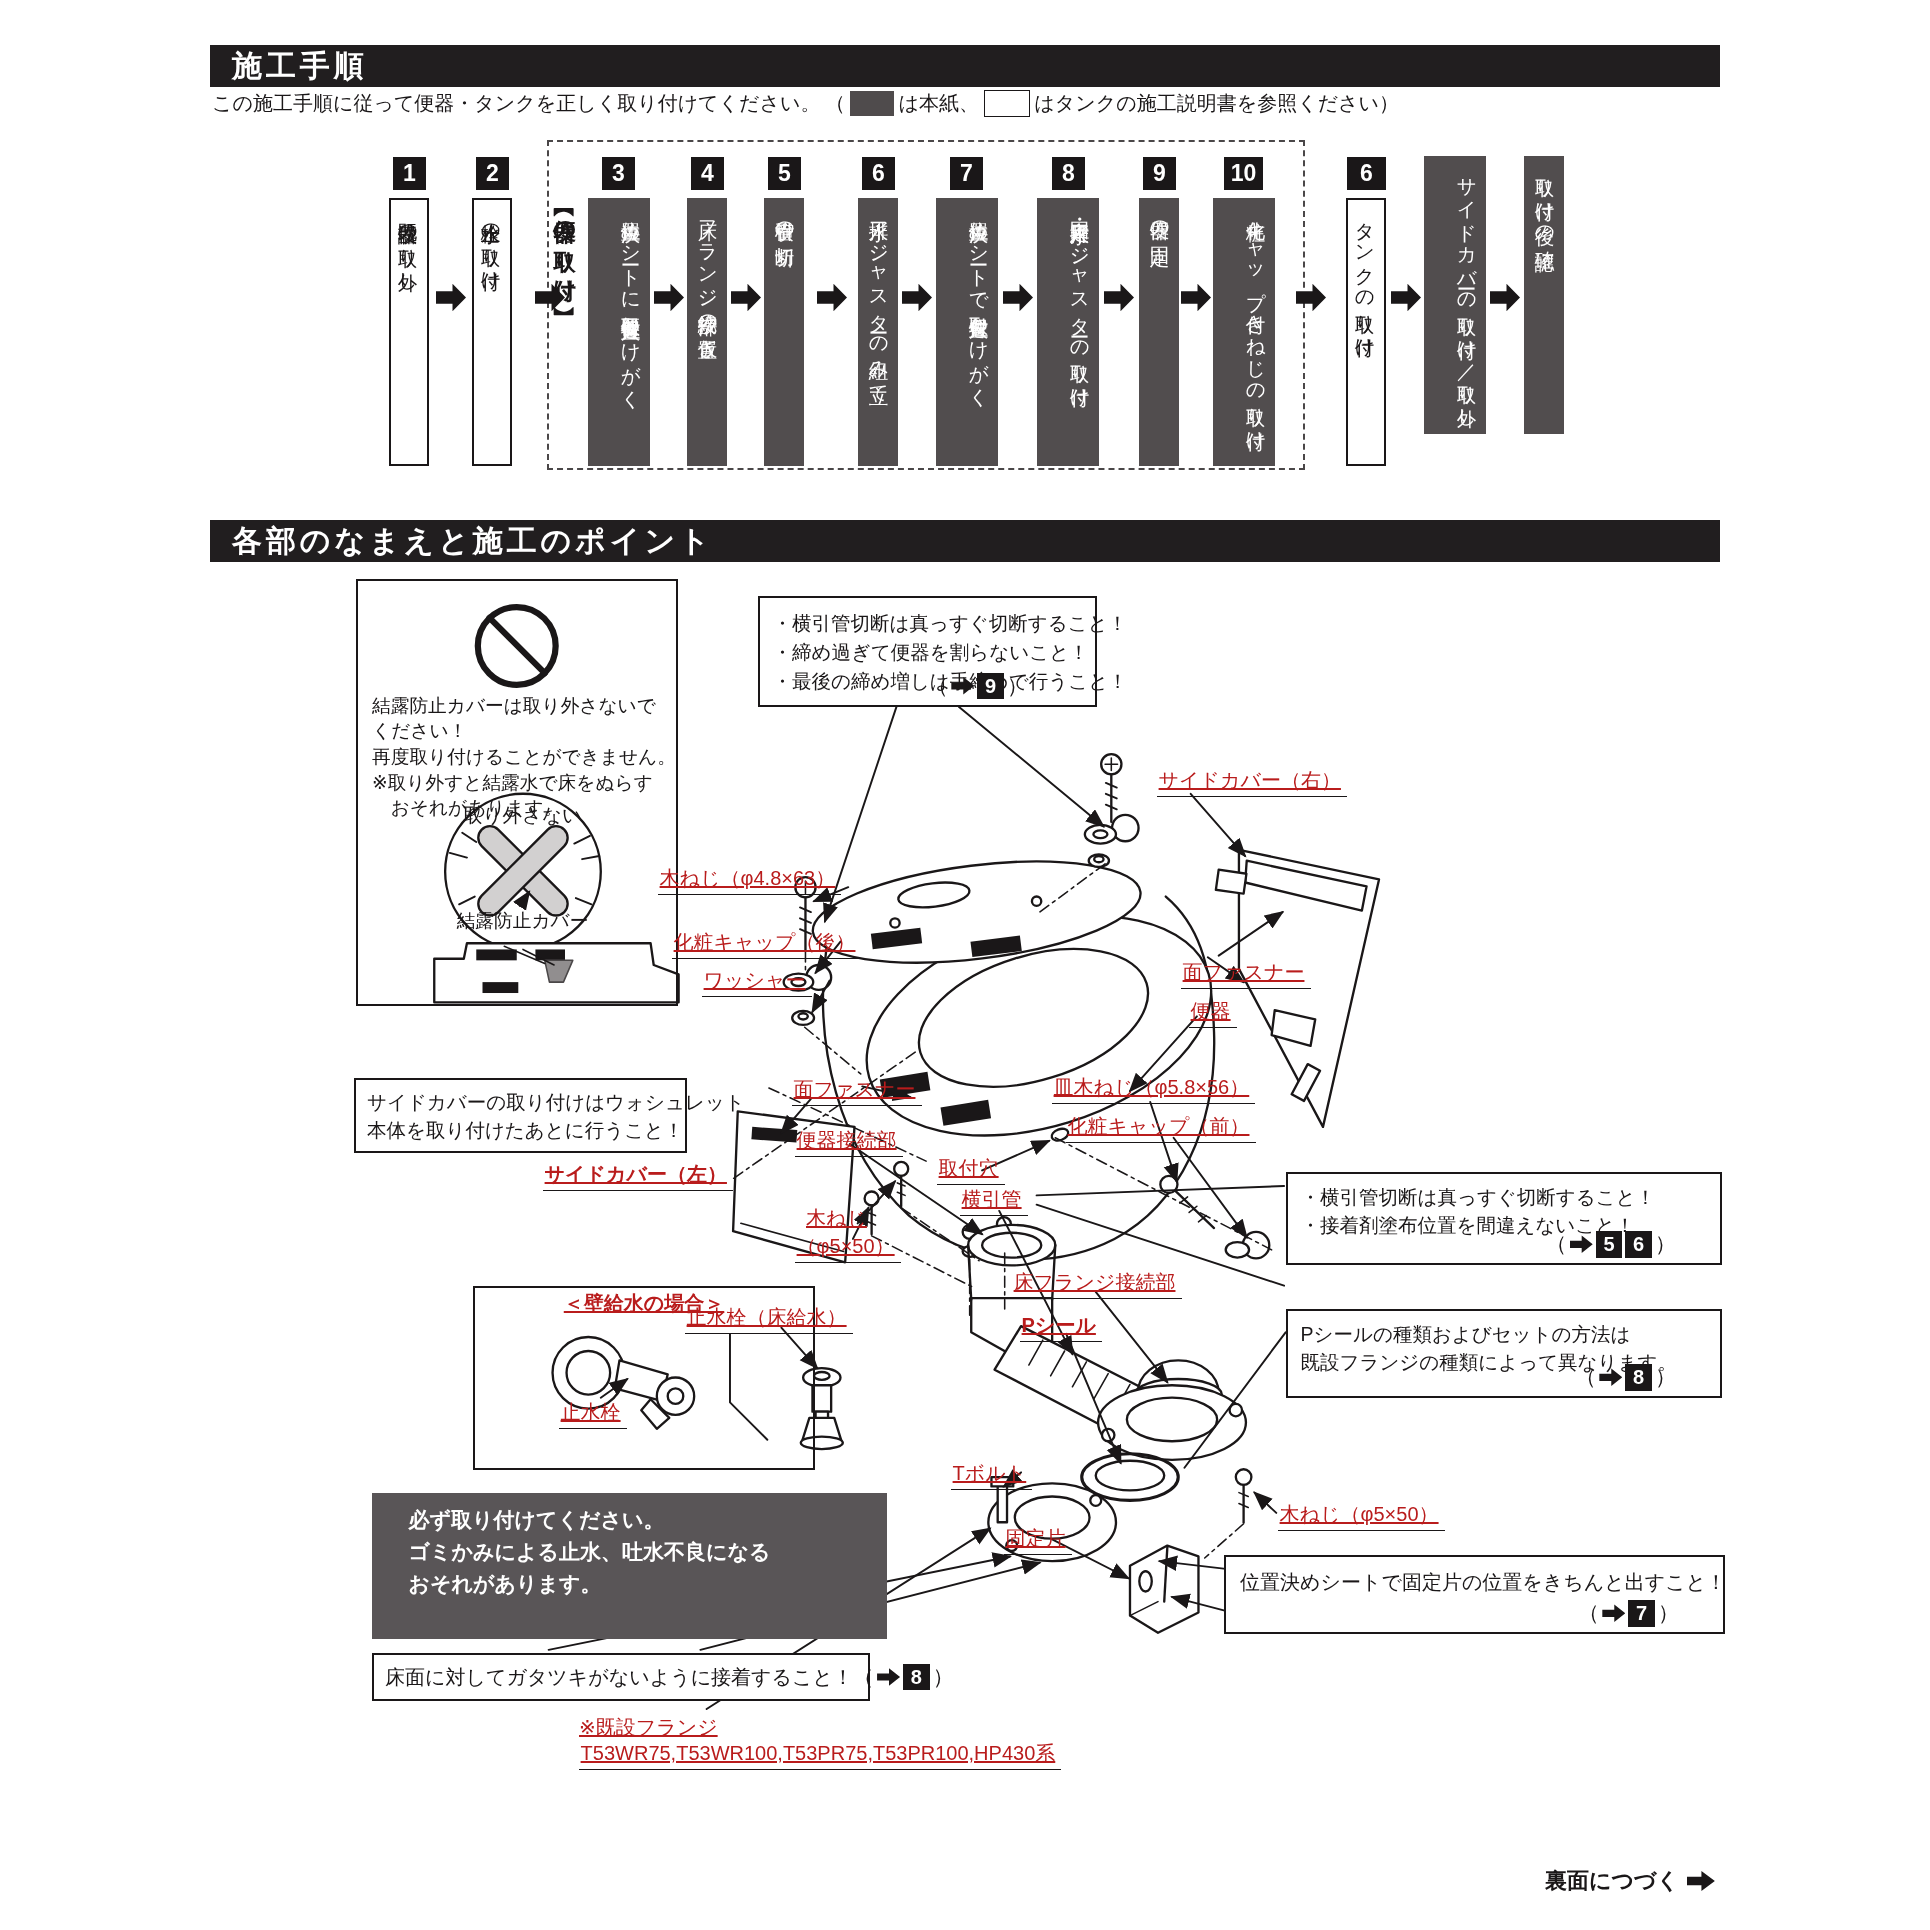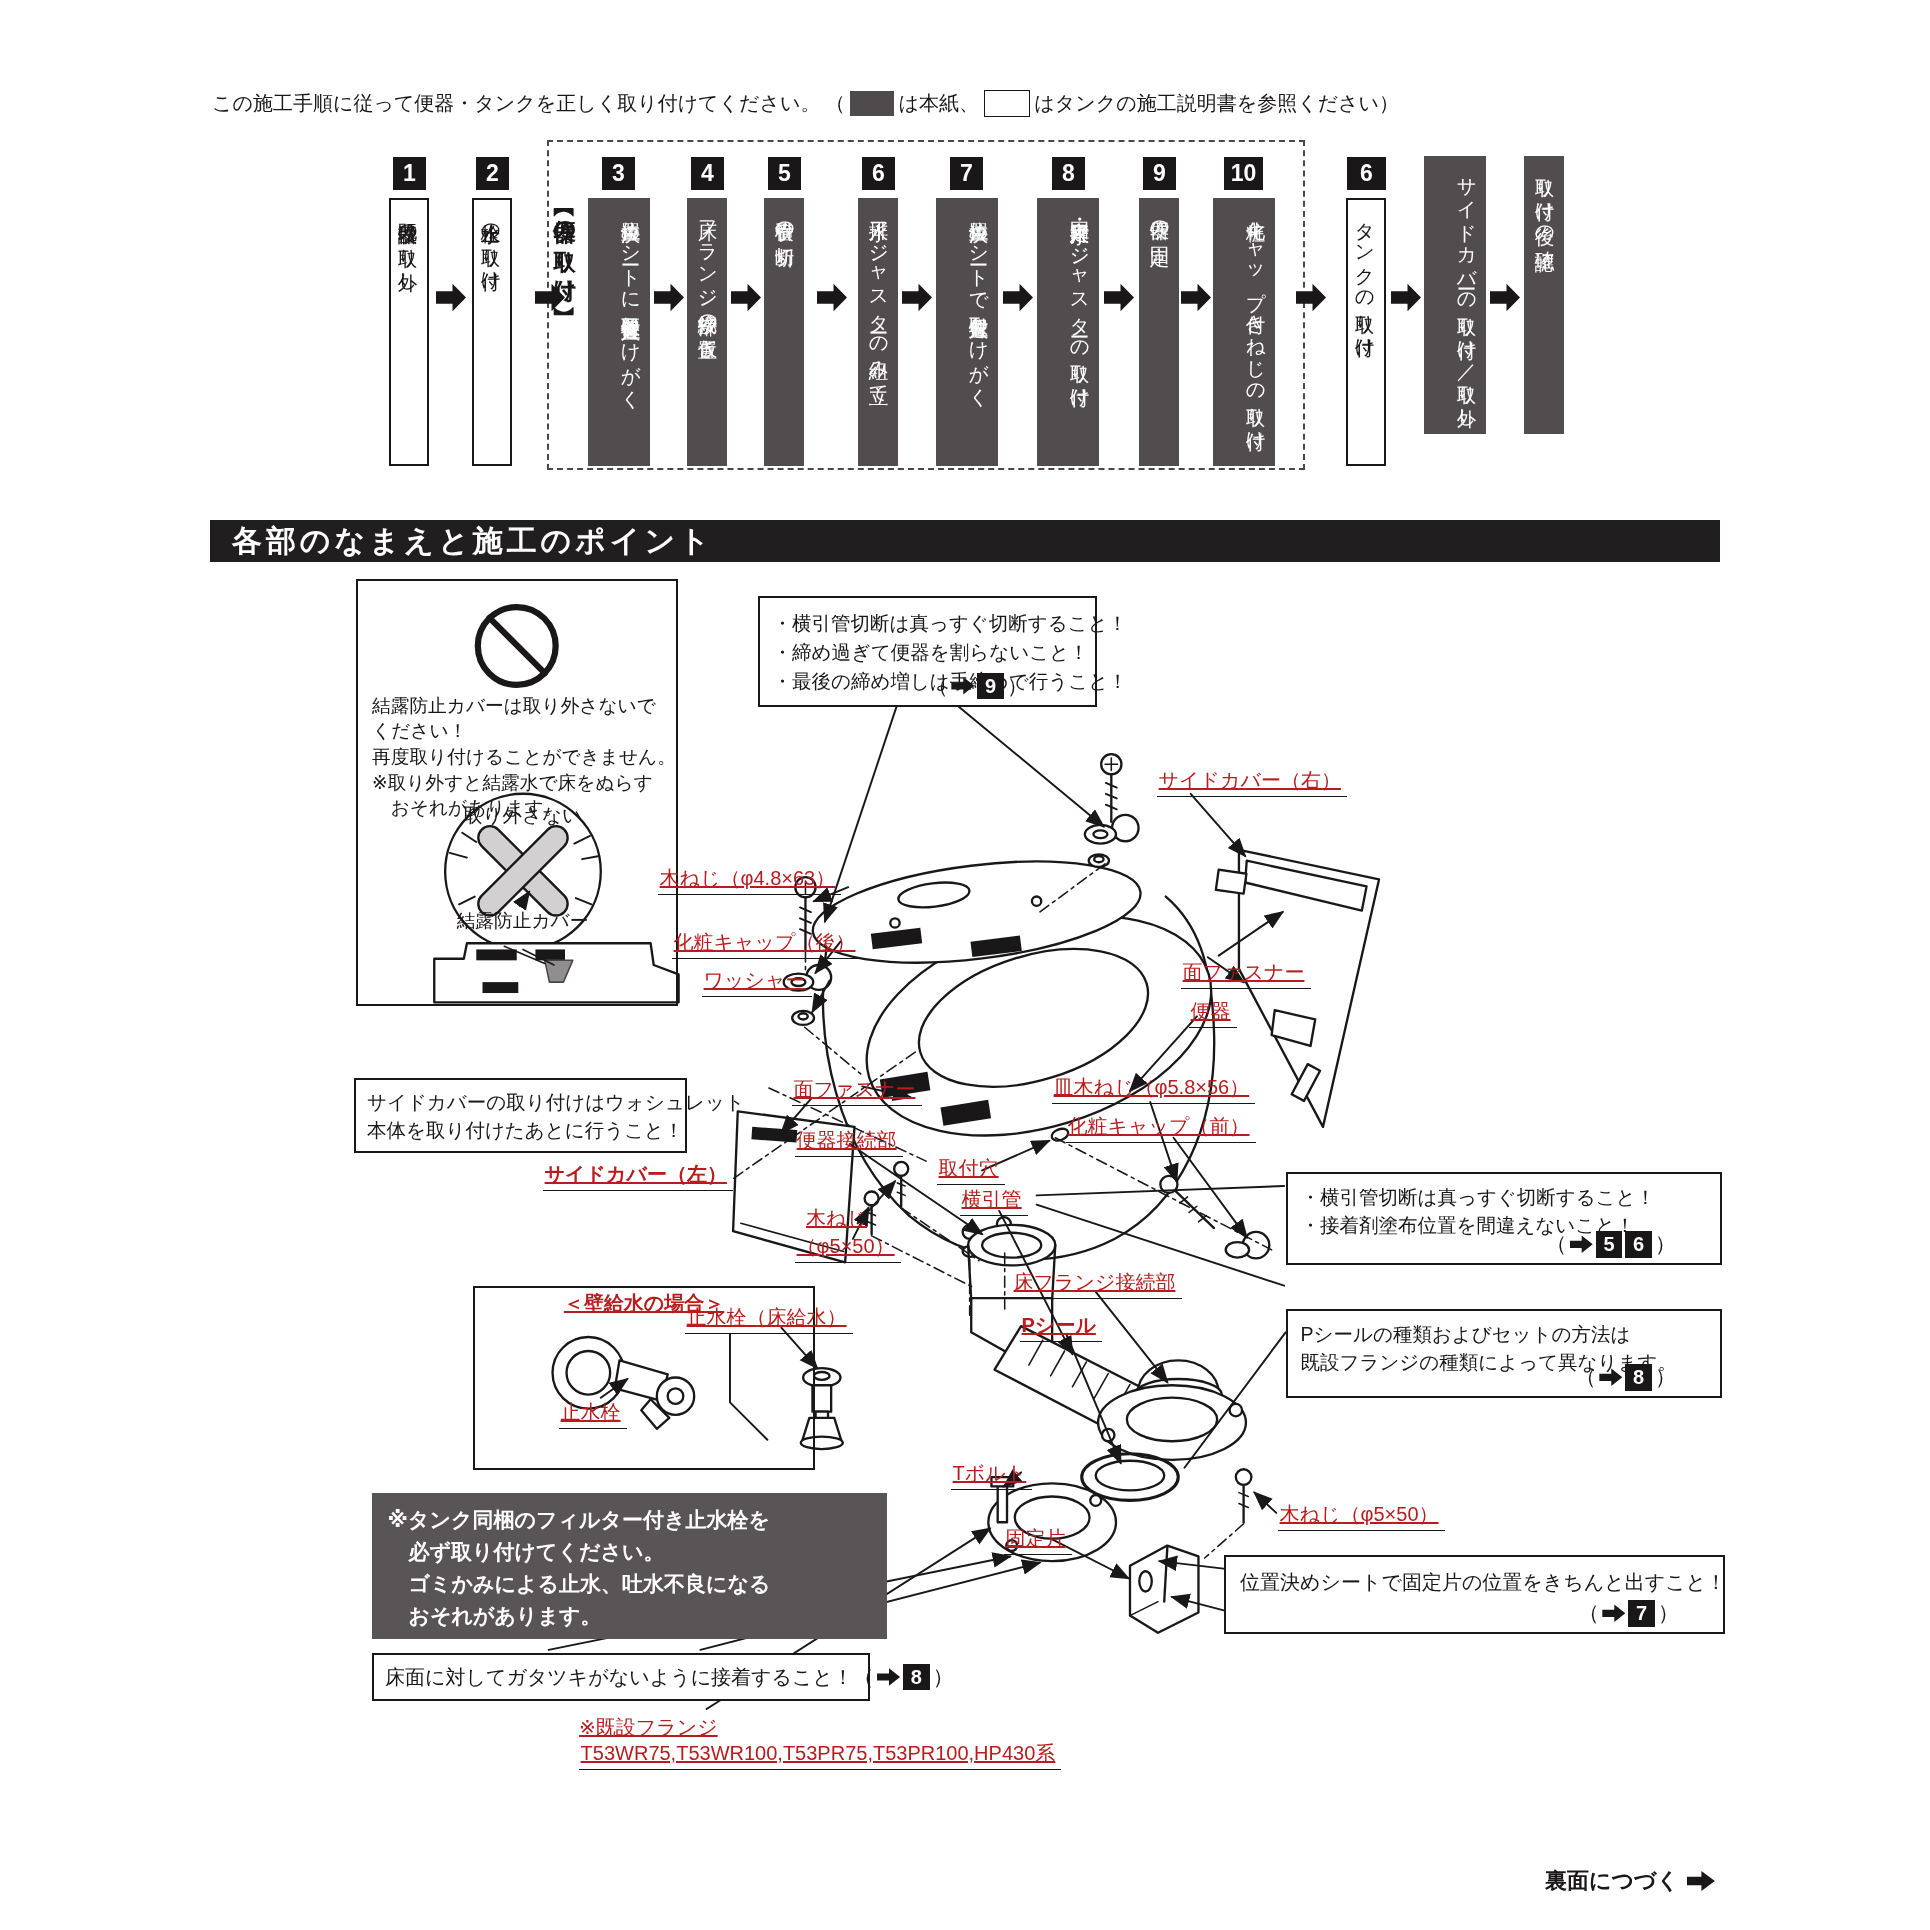--- a/index.html
+++ b/index.html
@@ -51,20 +51,23 @@
           font-weight:bold;font-size:22px;z-index:5;}
   .footer .ref-arrow{width:28px;height:23px;}
   .ctr{position:absolute;text-align:center;z-index:5;}
   svg{position:absolute;left:0;top:0;z-index:1;}
 </style>
 </head>
 <body>
 
 <div id="page">
 
+  <div class="band" style="top:45px;">
+    <span>施工手順</span>
+  </div>
 
   <div class="intro">
     <span>この施工手順に従って便器・タンクを正しく取り付けてください。</span>
     <span>（</span>
     <span class="sw dark"></span>
     <span>は本紙、</span>
     <span class="sw light"></span>
     <span>はタンクの施工説明書を参照ください）</span>
   </div>
 
@@ -329,21 +332,20 @@
     <span class="ln">床面に対してガタツキがないように接着すること！</span>
     <span class="ref">
       <span class="paren">（</span>
       <span class="ref-arrow"></span>
       <span class="ref-badge">8</span>
       <span class="paren">）</span>
     </span>
   </div>
 
   <div class="note-dark">
-    <div class="ln">※タンク同梱のフィルター付き止水栓を</div>
     <div class="ln">　必ず取り付けてください。</div>
     <div class="ln">　ゴミかみによる止水、吐水不良になる</div>
     <div class="ln">　おそれがあります。</div>
   </div>
 
   <div class="wall-box"></div>
 
   <div class="footer">
     <span>裏面につづく</span>
     <span class="ref-arrow"></span>

